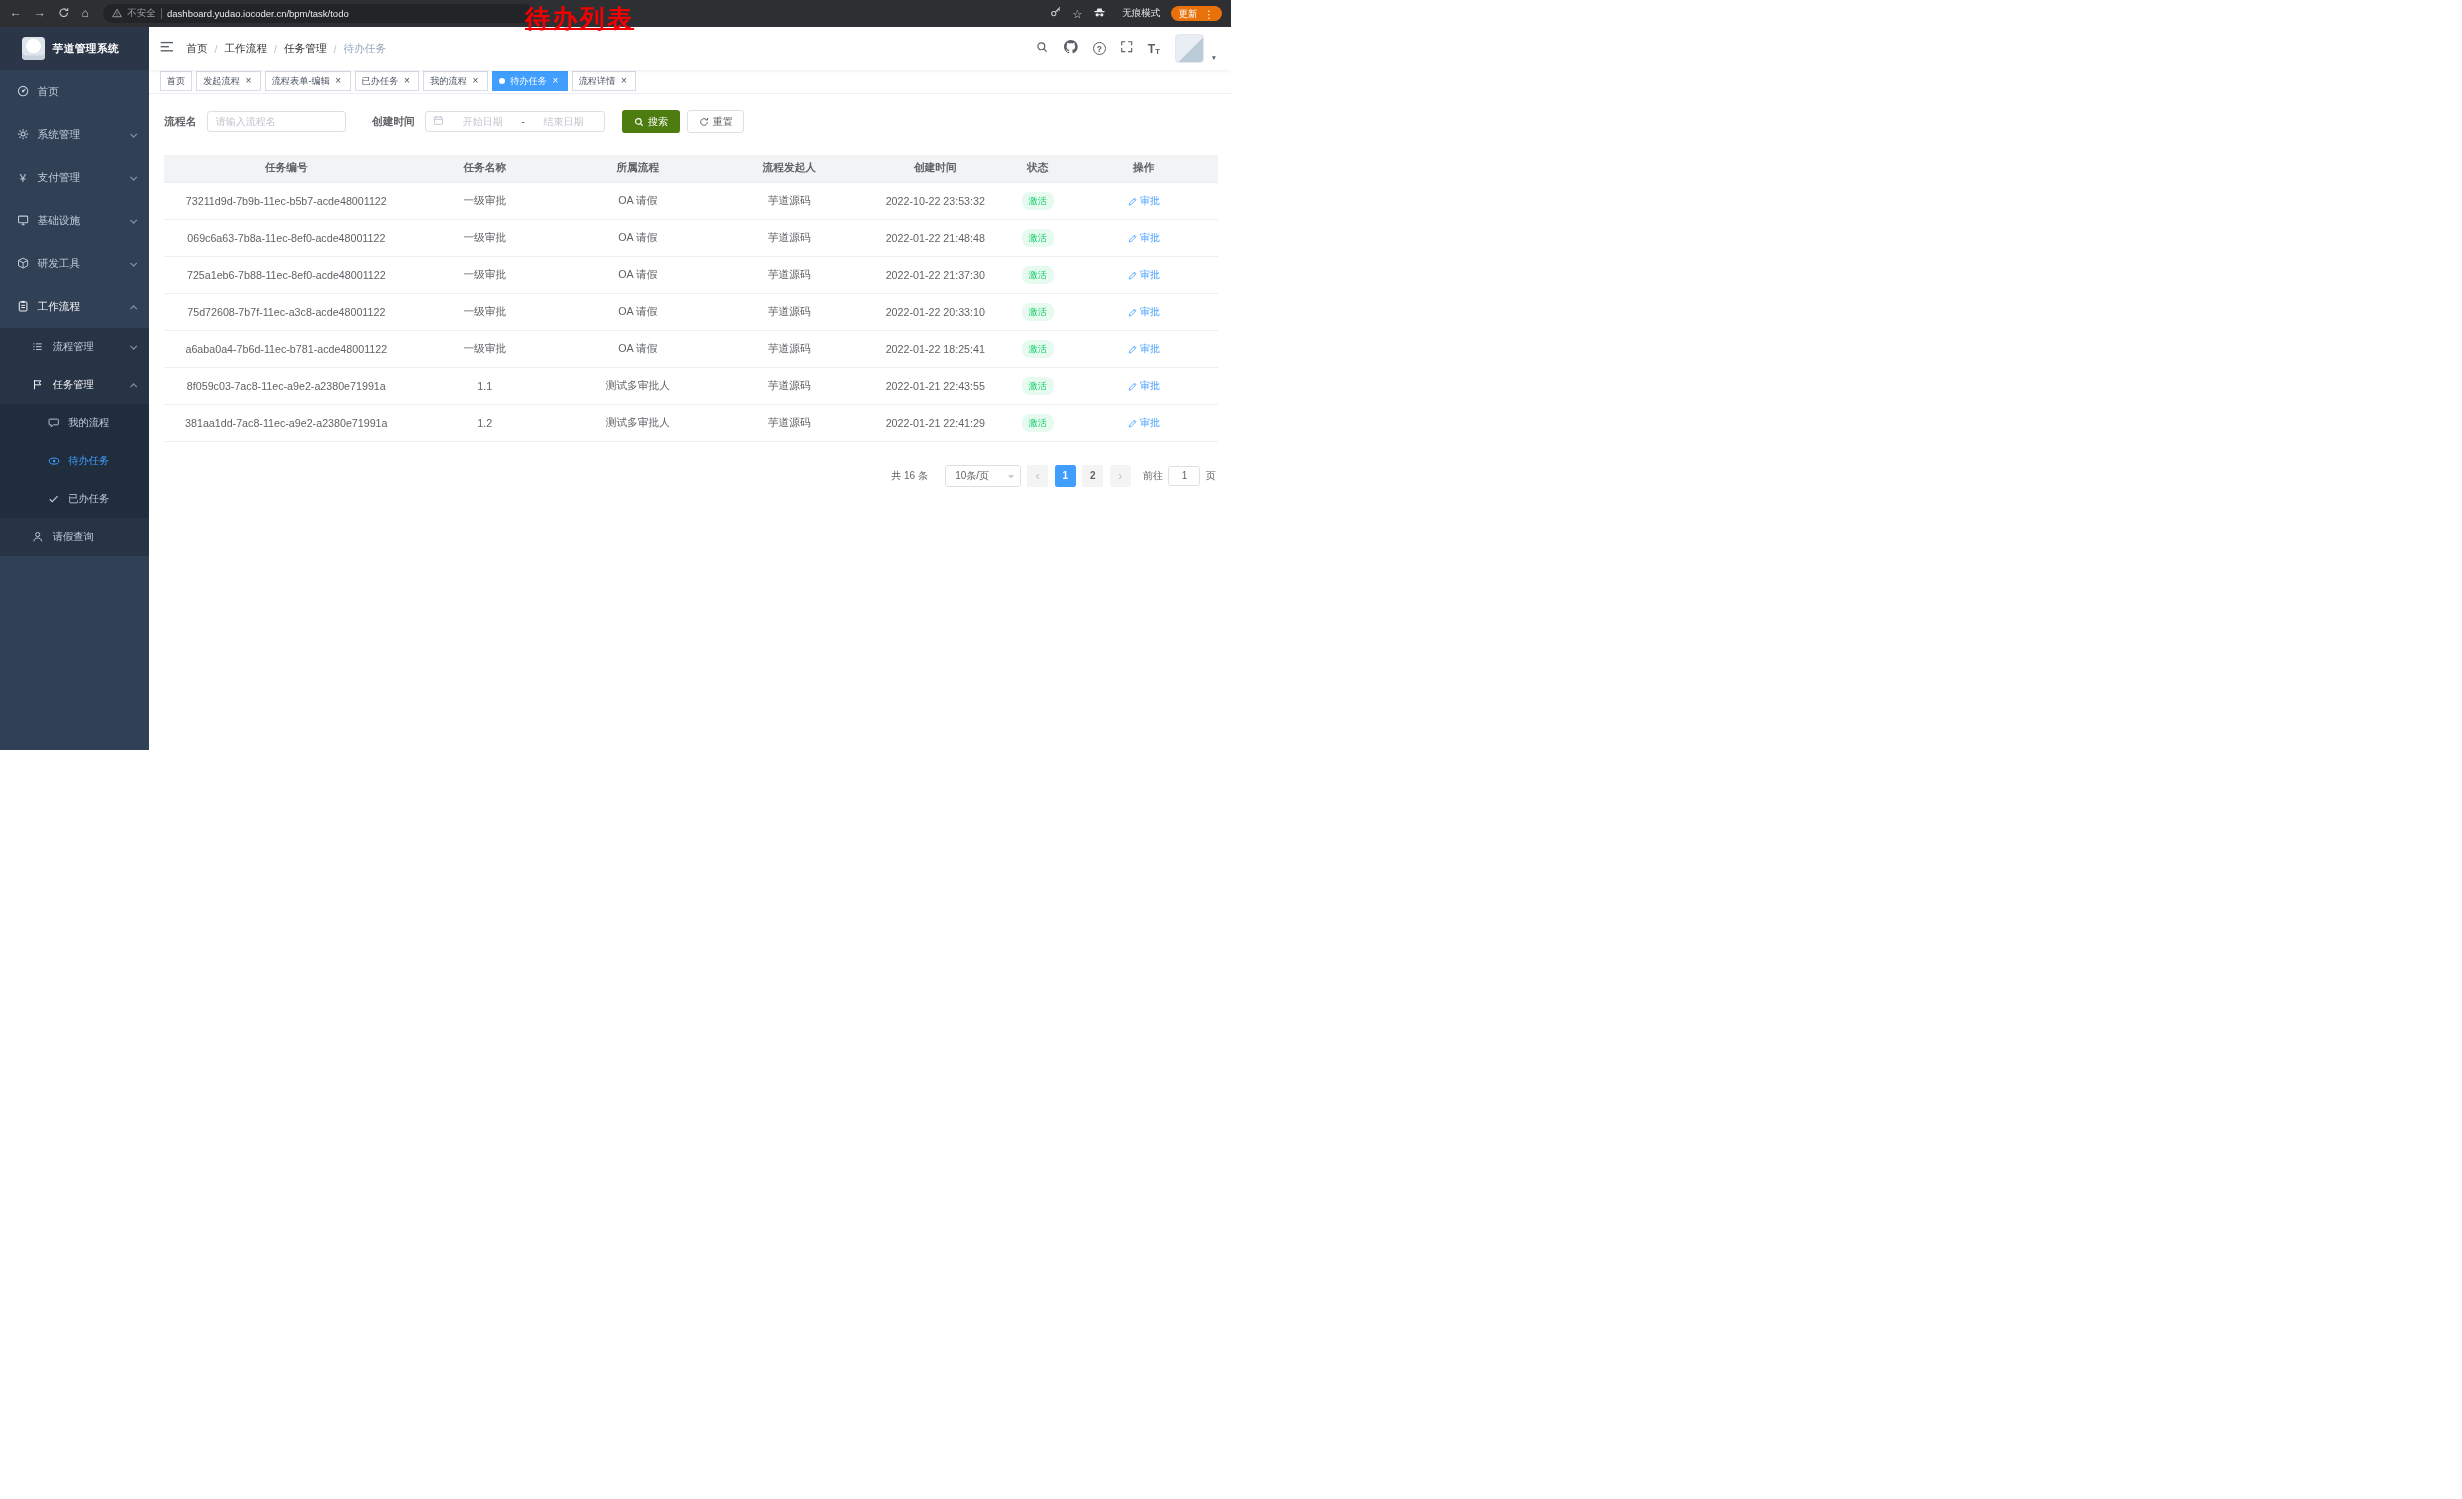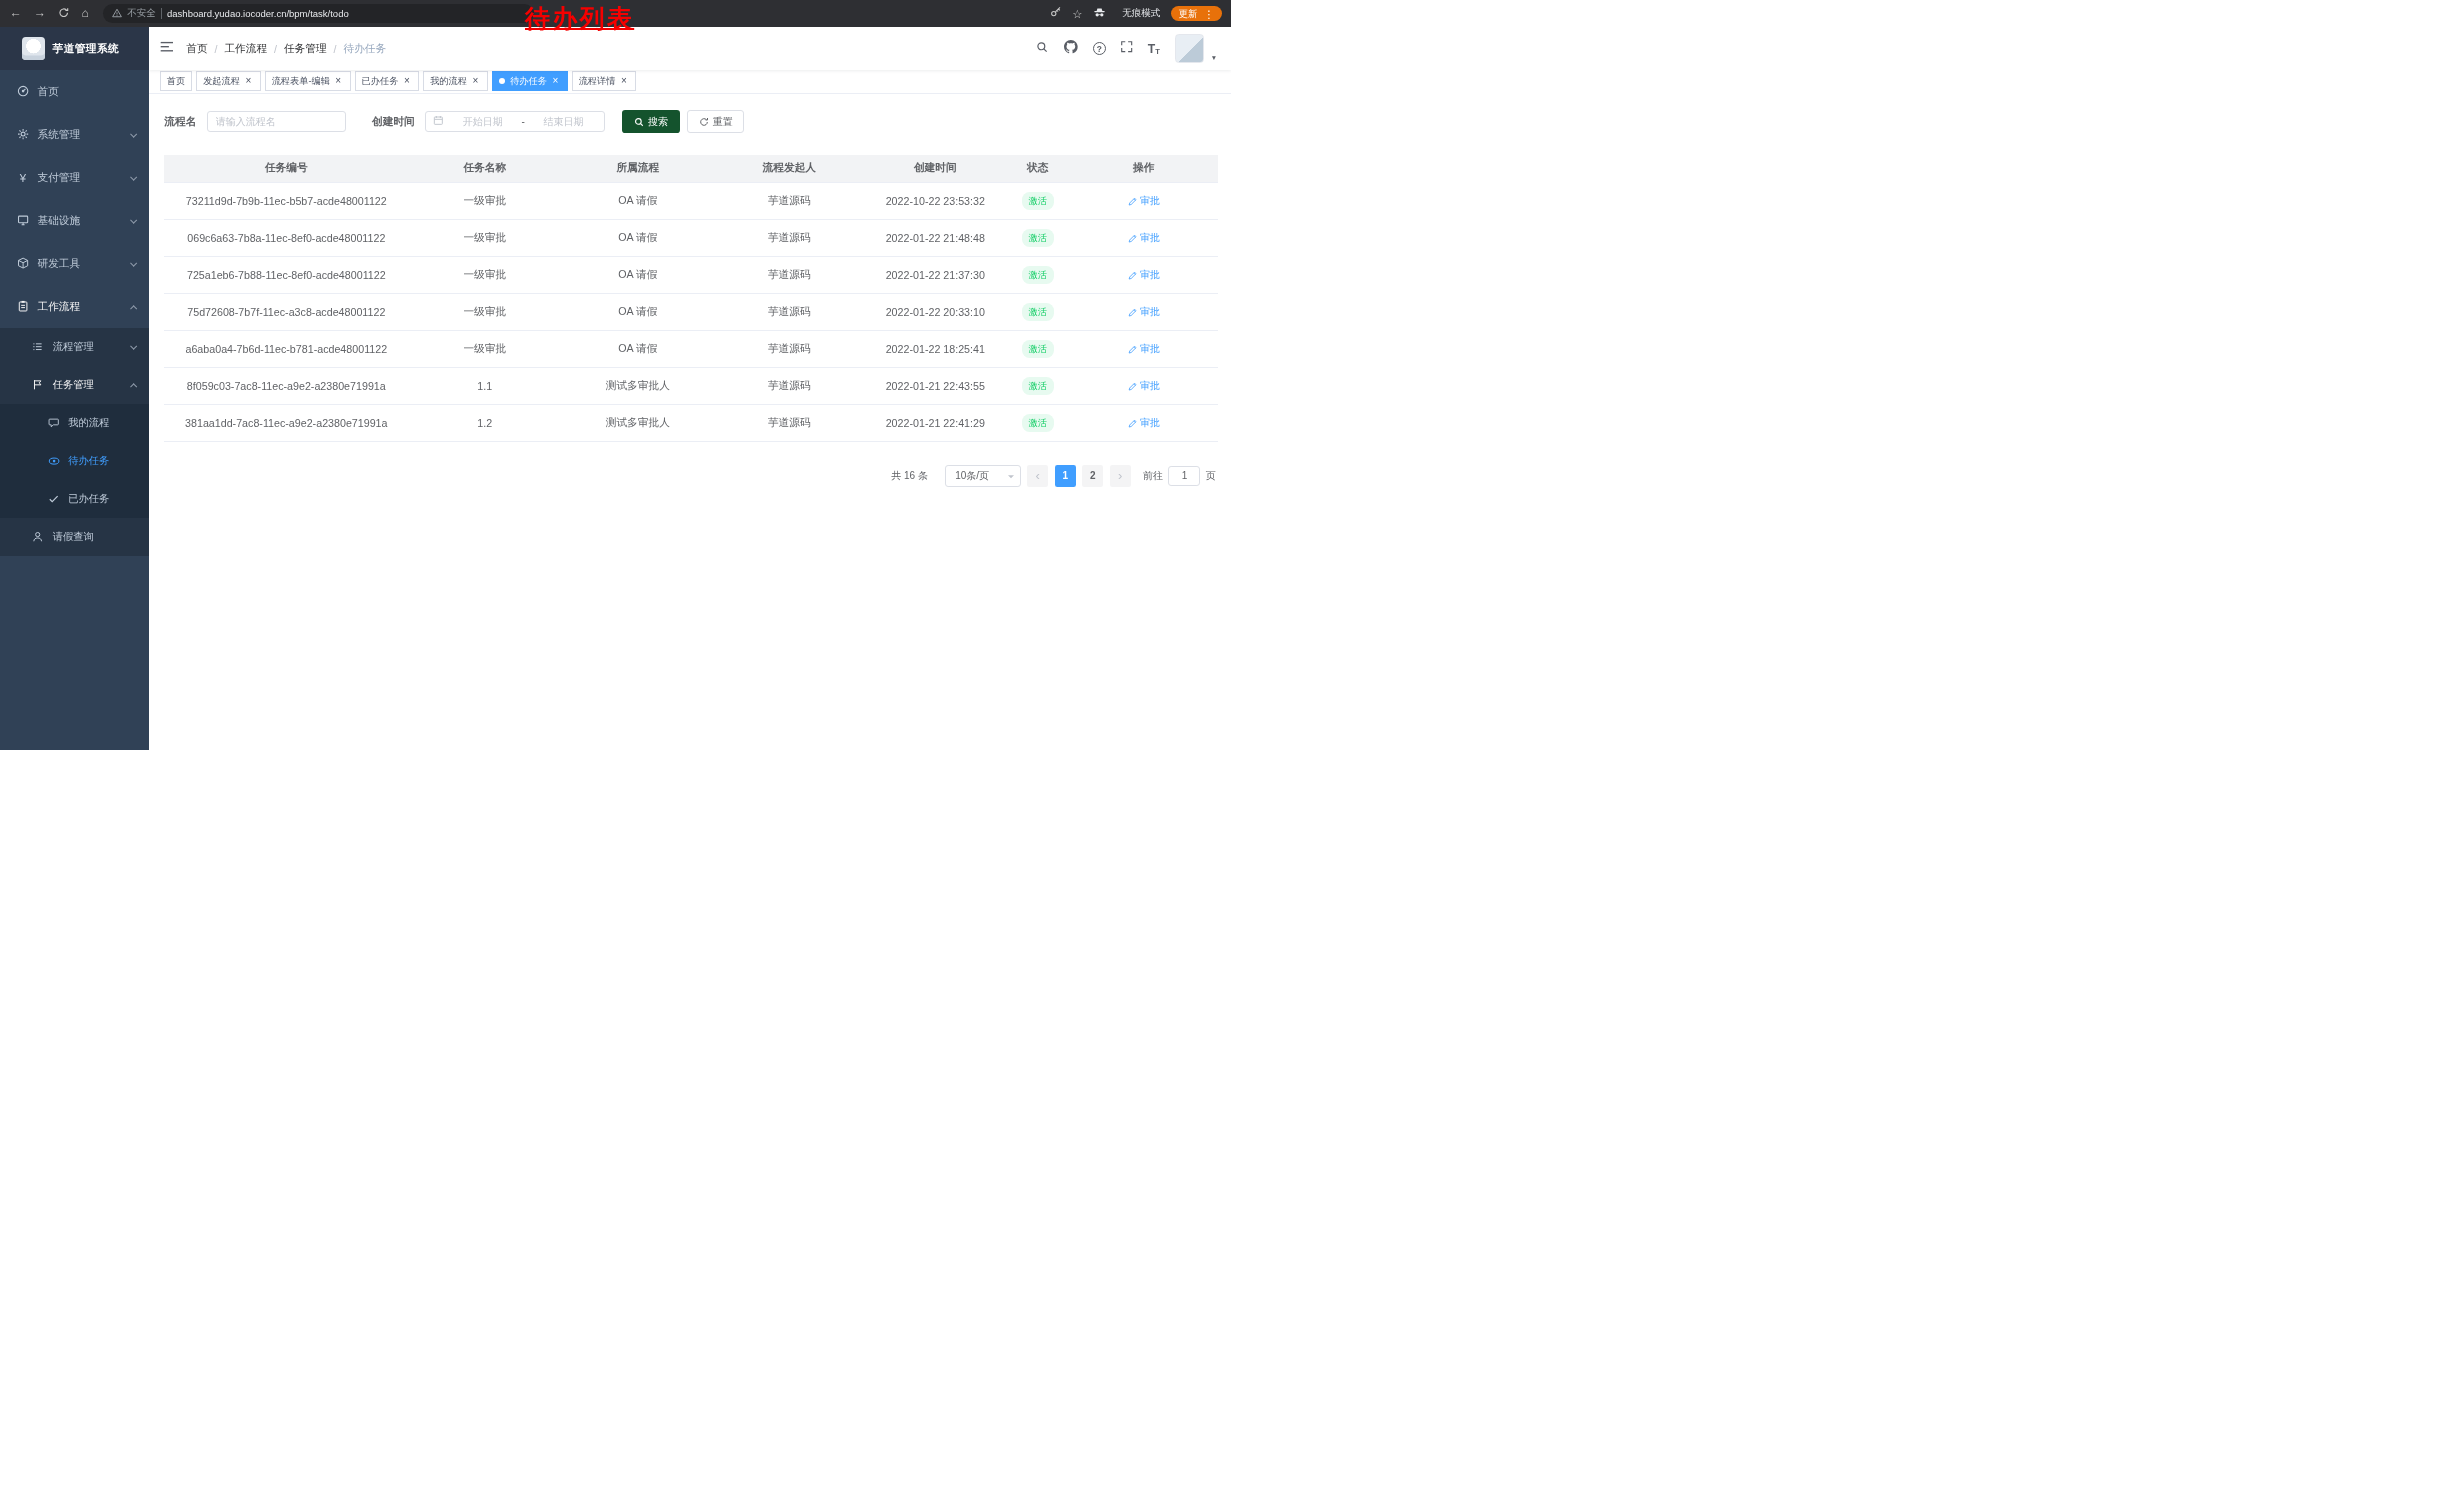--- a/index.html
+++ b/index.html
@@ -117,21 +117,21 @@
   .daterange{
     width:180px; height:21.4px; border:0.8px solid #dcdfe6; border-radius:3.1px;
     display:flex; align-items:center; padding:0 6.9px; gap:4.6px; cursor:pointer;
   }
   .ph{ color:#c0c4cc; font-size:10px; flex:1; text-align:center; }
   .dash{ color:#606266; font-size:10px; }
   .btn{
     height:23px; padding:0 10.7px; border-radius:3.1px; display:inline-flex; align-items:center;
     gap:3.8px; font-size:10px; border:0.8px solid transparent; cursor:pointer;
   }
-  .btn-search{ margin-left:17px; background:#14532d; color:#fff; }
+  .btn-search{ margin-left:17px; background:#4d7c0f; color:#fff; }
   .btn-reset{ margin-left:7.6px; background:#fff; color:#606266; border-color:#dcdfe6; }
   
   table{ width:100%; margin-top:21.4px; border-collapse:collapse; table-layout:fixed; }
   thead th{
     height:28px; background:#f2f3f5; color:#606266; font-weight:700; font-size:10.7px;
     border-bottom:0.8px solid #ebeef5; text-align:center; white-space:nowrap;
   }
   tbody td{
     height:37px; border-bottom:0.8px solid #ebeef5; text-align:center; font-size:10.7px;
     color:#606266; white-space:nowrap; overflow:hidden;

